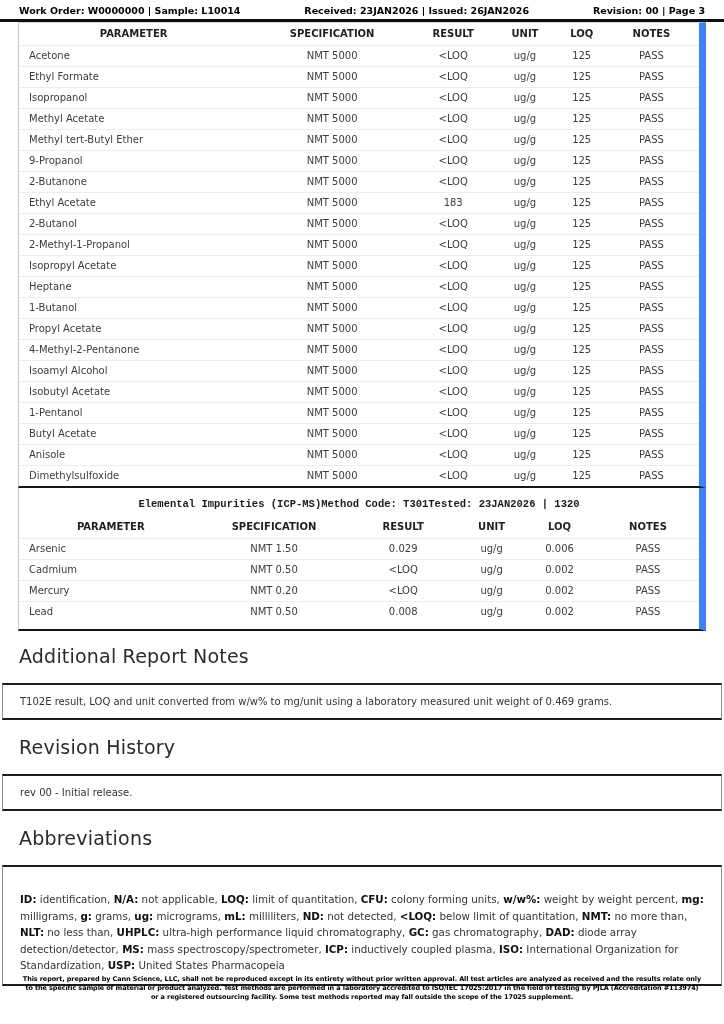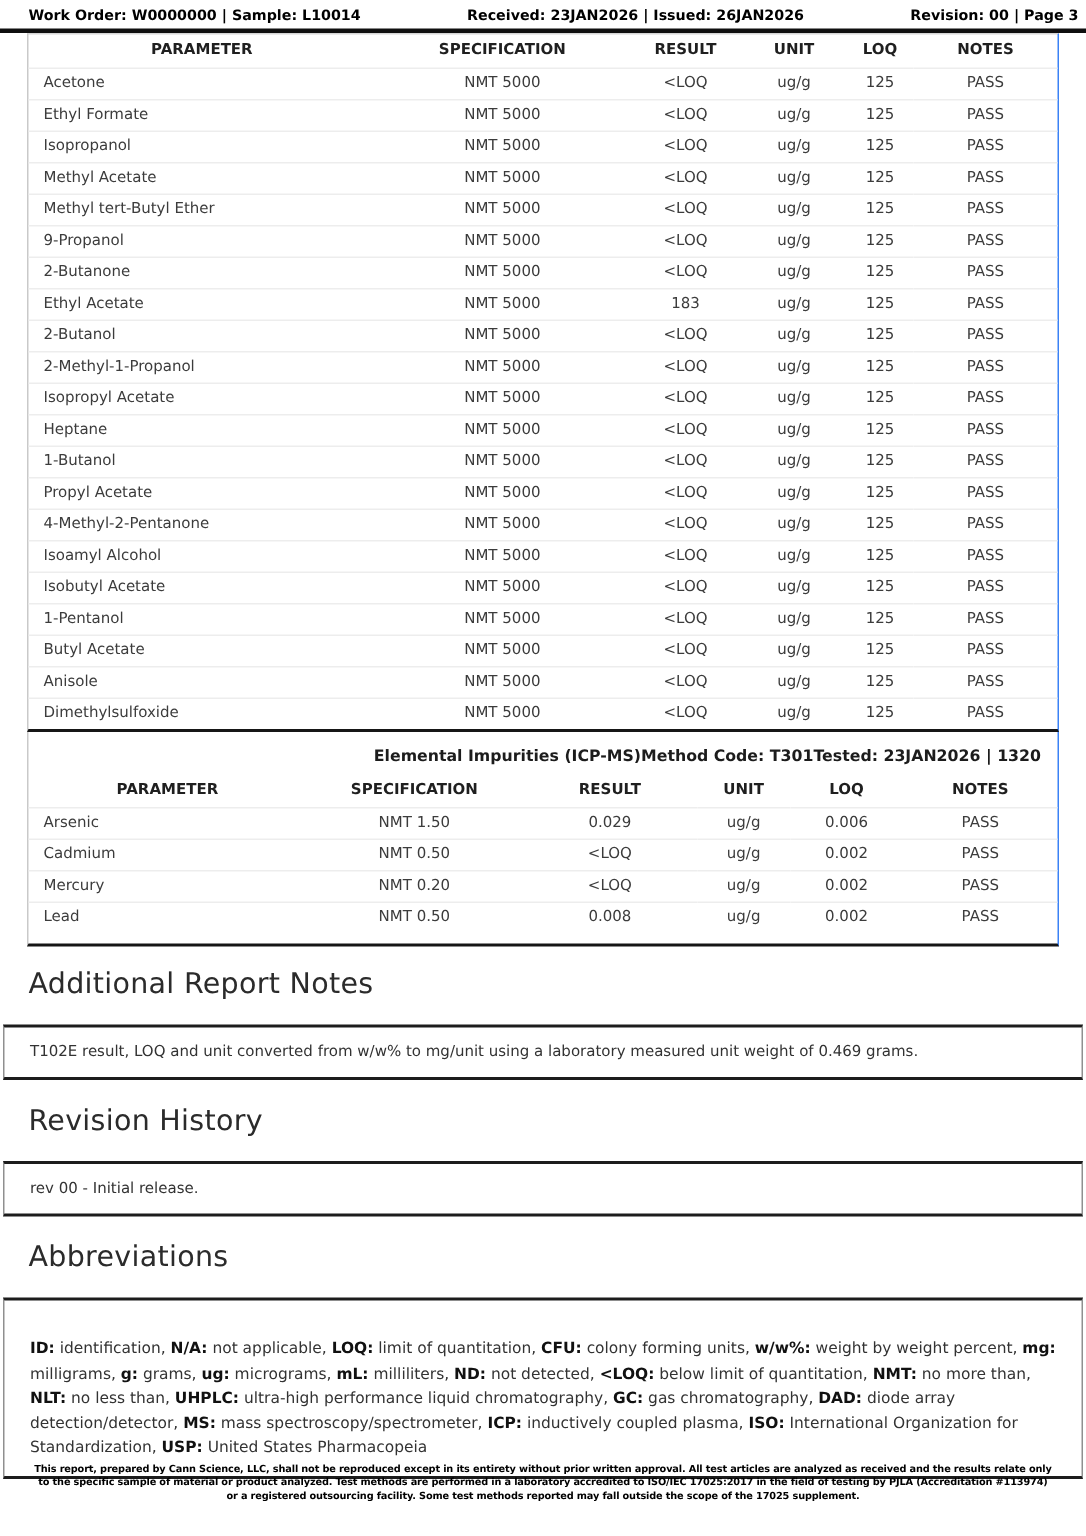--- a/index.html
+++ b/index.html
@@ -7,28 +7,28 @@
   body {
     width:724px; height:1024px;
     background:#ffffff;
     font-family:"DejaVu Sans", sans-serif;
     color:#3a3a3a;
     position:relative;
     overflow:hidden;
   }
   .topbar {
     display:flex; justify-content:space-between; align-items:flex-start;
-    padding:5px 5px 3px 19px;
+    padding:5px 19px 3px 19px;
     font-size:9.5px; font-weight:bold; color:#000;
     border-bottom:3px solid #0f0f0f;
   }
   
   .table-box {
     margin:0 18px;
-    border-left:1px solid #c9c9c9; border-right:1px solid #3b82f6; border-top:1px solid #d5d5d5;
+    border-left:1px solid #c9c9c9; border-right:7px solid #3b82f6; border-top:1px solid #d5d5d5;
   }
   table { width:100%; border-collapse:collapse; table-layout:fixed; }
   th {
     font-size:10px; font-weight:bold; color:#1f1f1f;
     height:22px; text-align:center; padding:0;
   }
   td {
     font-size:10px; color:#3c3c3c;
     height:21px; text-align:center; padding:0;
     border-top:1px solid #ededed;
@@ -36,23 +36,23 @@
   td.c0 { text-align:left; padding-left:10px;margin-top:31px; }
   
   .solvent col.c0{width:33.7%} .solvent col.c1{width:24.7%} .solvent col.c2{width:10.9%}
   .solvent col.c3{width:10.2%} .solvent col.c4{width:6.5%}  .solvent col.c5{width:14.0%}
   .solvent-box { border-bottom:2px solid #161616; }
   
   .elemental col.c0{width:27.0%} .elemental col.c1{width:21.0%} .elemental col.c2{width:17.0%}
   .elemental col.c3{width:9.0%}  .elemental col.c4{width:11.0%} .elemental col.c5{width:15.0%}
   .elemental-box { border-top:none; border-bottom:2px solid #161616; padding-bottom:7px; }
   .elemental-head {
-    display:flex; justify-content:flex-end; align-items:center;
+    display:flex; justify-content:center; align-items:center;
     padding:10px 11px 6px 11px;
-    font-size:10.5px; font-weight:bold; color:#1c1c1c;
+    font-size:10.5px; font-weight:bold; color:#1c1c1c;font-family:Liberation Mono, monospace;
   }
   
   .section-title {
     font-size:19px; font-weight:400; color:#2b2b2b;
     margin:14px 0 9px 19px; letter-spacing:0.2px;
   }
   .section-box {
     margin:16px 2px;
     border-top:2px solid #1c1c1c; border-bottom:2px solid #1c1c1c;
     border-left:1px solid #8f8f8f; border-right:1px solid #8f8f8f;

